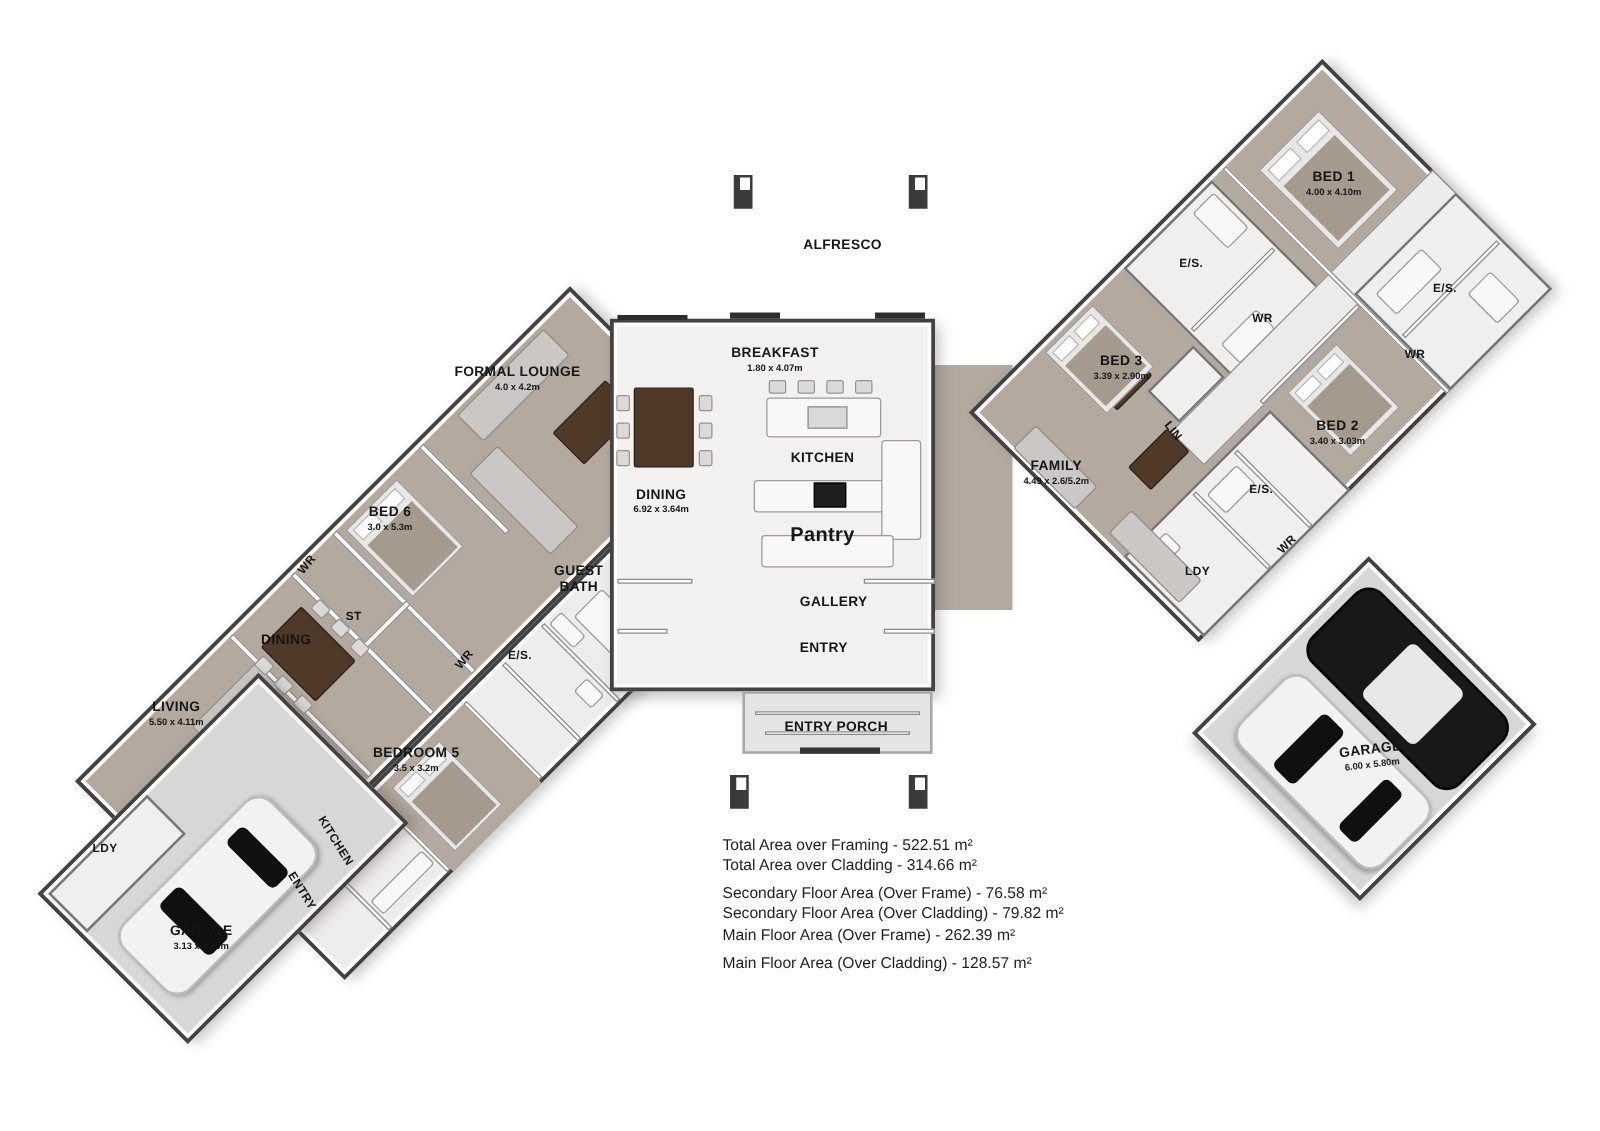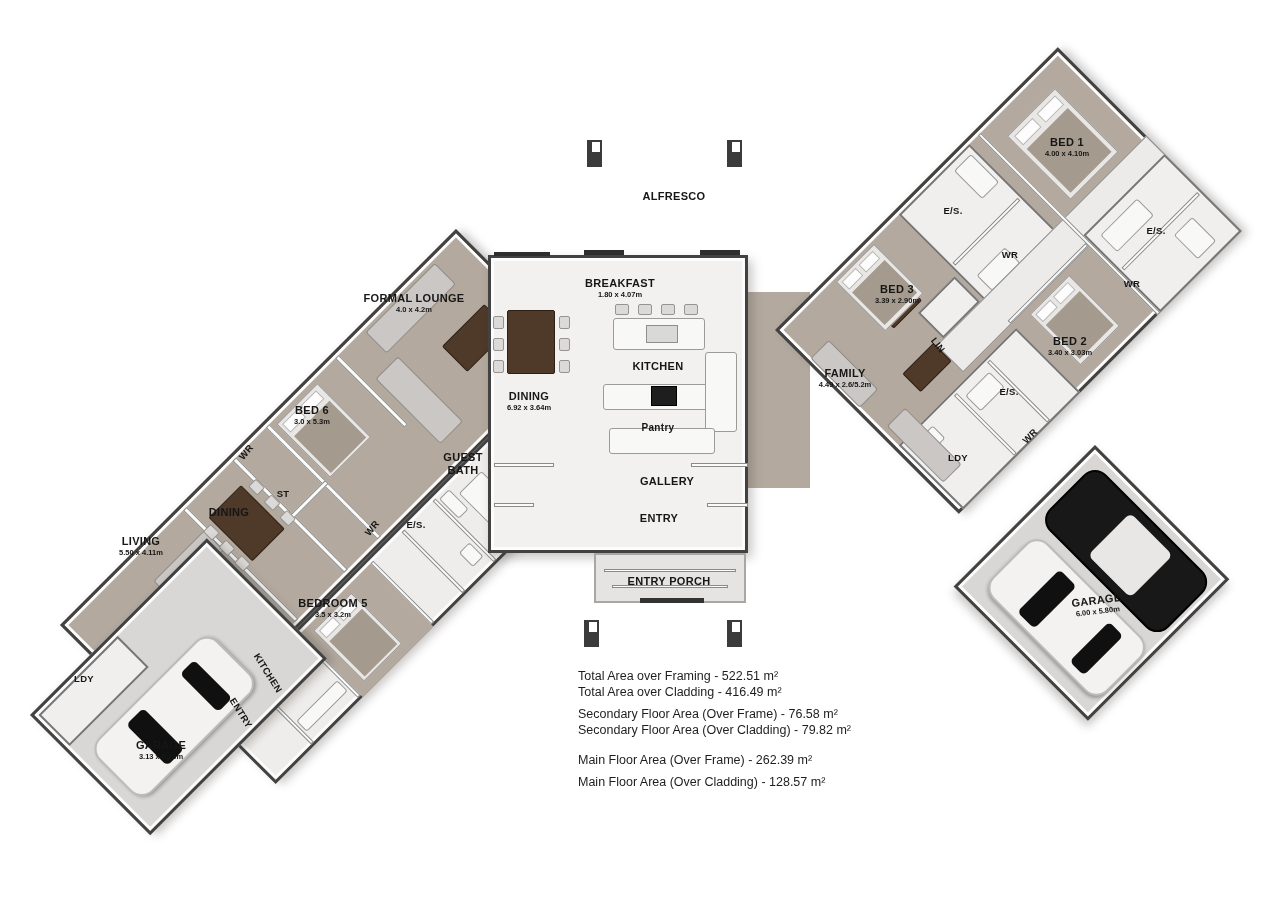--- a/index.html
+++ b/index.html
@@ -31,25 +31,25 @@
   .glass{background:#101010;border-radius:5px}
   .trim{background:#e8e7e6;border-radius:6px}
   .post{width:15px;height:27px;background:#3b3b3b}
   .post::after{content:"";position:absolute;right:2px;top:2px;width:8px;height:10px;background:#fff}
   .win{background:#2e2e2e}
   .lbl{transform:translate(-50%,-50%);font-weight:bold;font-size:11px;letter-spacing:.3px;
        color:#161616;text-align:center;white-space:nowrap;line-height:1.2;z-index:50}
   .lbl .dims{display:block;font-size:7.5px;letter-spacing:0}
   .lbl.small{font-size:9.5px}
   .lbl.wrap{white-space:normal;width:58px}
-  .lbl.pantry{font-size:10px}
+  .lbl.pantry{font-size:16px}
   .areas{left:578px;top:668px;font-size:12.5px;color:#1e1e1e;line-height:16px;white-space:nowrap}
   .areas div{position:static}
   .mt6{margin-top:6px}
-  .mt2{margin-top:14px}
+  .mt2{margin-top:2px}
 </style>
 </head>
 <body>
 
 <div class="stage">
 
   <div class="rot" style="left:60px;top:625px;width:600px;height:265px;transform:rotate(-45deg)">
     <div class="band carpet wall-out" style="left:0;top:0;width:560px;height:170px">
       <div class="pwall" style="left:165px;top:3px;width:5px;height:158px"></div>
       <div class="pwall" style="left:235px;top:3px;width:5px;height:158px"></div>
@@ -208,21 +208,21 @@
   <div class="lbl" style="left:529px;top:401px"><span>DINING</span><span class="dims">6.92 x 3.64m</span></div>
   <div class="lbl pantry" style="left:658px;top:428px"><span>Pantry</span></div>
   <div class="lbl" style="left:667px;top:482px"><span>GALLERY</span></div>
   <div class="lbl" style="left:659px;top:519px"><span>ENTRY</span></div>
   <div class="lbl" style="left:669px;top:582px"><span>ENTRY PORCH</span></div>
   <div class="lbl" style="left:414px;top:303px"><span>FORMAL LOUNGE</span><span class="dims">4.0 x 4.2m</span></div>
   <div class="lbl" style="left:312px;top:415px"><span>BED 6</span><span class="dims">3.0 x 5.3m</span></div>
   <div class="lbl small" style="left:246px;top:452px;transform:translate(-50%,-50%) rotate(-50deg)"><span>WR</span></div>
   <div class="lbl small" style="left:283px;top:494px"><span>ST</span></div>
   <div class="lbl" style="left:229px;top:513px"><span>DINING</span></div>
-  <div class="lbl" style="left:141px;top:546px"><span>LIVING</span><span class="dims">5.50 x 4.11m</span></div>
+  <div class="lbl" style="left:141px;top:571px"><span>LIVING</span><span class="dims">5.50 x 4.11m</span></div>
   <div class="lbl wrap" style="left:463px;top:464px"><span>GUEST BATH</span></div>
   <div class="lbl small" style="left:372px;top:528px;transform:translate(-50%,-50%) rotate(-50deg)"><span>WR</span></div>
   <div class="lbl small" style="left:416px;top:525px"><span>E/S.</span></div>
   <div class="lbl" style="left:333px;top:608px"><span>BEDROOM 5</span><span class="dims">3.5 x 3.2m</span></div>
   <div class="lbl small" style="left:84px;top:679px"><span>LDY</span></div>
   <div class="lbl small" style="left:268px;top:673px;transform:translate(-50%,-50%) rotate(58deg)"><span>KITCHEN</span></div>
   <div class="lbl small" style="left:241px;top:713px;transform:translate(-50%,-50%) rotate(58deg)"><span>ENTRY</span></div>
   <div class="lbl" style="left:161px;top:750px"><span>GARAGE</span><span class="dims">3.13 x 6.20m</span></div>
   <div class="lbl" style="left:845px;top:378px"><span>FAMILY</span><span class="dims">4.49 x 2.6/5.2m</span></div>
   <div class="lbl" style="left:897px;top:294px"><span>BED 3</span><span class="dims">3.39 x 2.90m</span></div>
@@ -233,20 +233,20 @@
   <div class="lbl small" style="left:1156px;top:231px"><span>E/S.</span></div>
   <div class="lbl small" style="left:1132px;top:284px"><span>WR</span></div>
   <div class="lbl" style="left:1070px;top:346px"><span>BED 2</span><span class="dims">3.40 x 3.03m</span></div>
   <div class="lbl small" style="left:1009px;top:392px"><span>E/S.</span></div>
   <div class="lbl small" style="left:1030px;top:436px;transform:translate(-50%,-50%) rotate(-45deg)"><span>WR</span></div>
   <div class="lbl small" style="left:958px;top:458px"><span>LDY</span></div>
   <div class="lbl" style="left:1097px;top:605px;transform:translate(-50%,-50%) rotate(-7deg)"><span>GARAGE</span><span class="dims">6.00 x 5.80m</span></div>
 
   <div class="areas">
     <div>Total Area over Framing - 522.51 m²</div>
-    <div>Total Area over Cladding - 416.49 m²</div>
+    <div>Total Area over Cladding - 314.66 m²</div>
     <div class="mt6">Secondary Floor Area (Over Frame) - 76.58 m²</div>
     <div>Secondary Floor Area (Over Cladding) - 79.82 m²</div>
     <div class="mt2">Main Floor Area (Over Frame) - 262.39 m²</div>
     <div class="mt6">Main Floor Area (Over Cladding) - 128.57 m²</div>
   </div>
 
 </div>
 
 </body></html>

